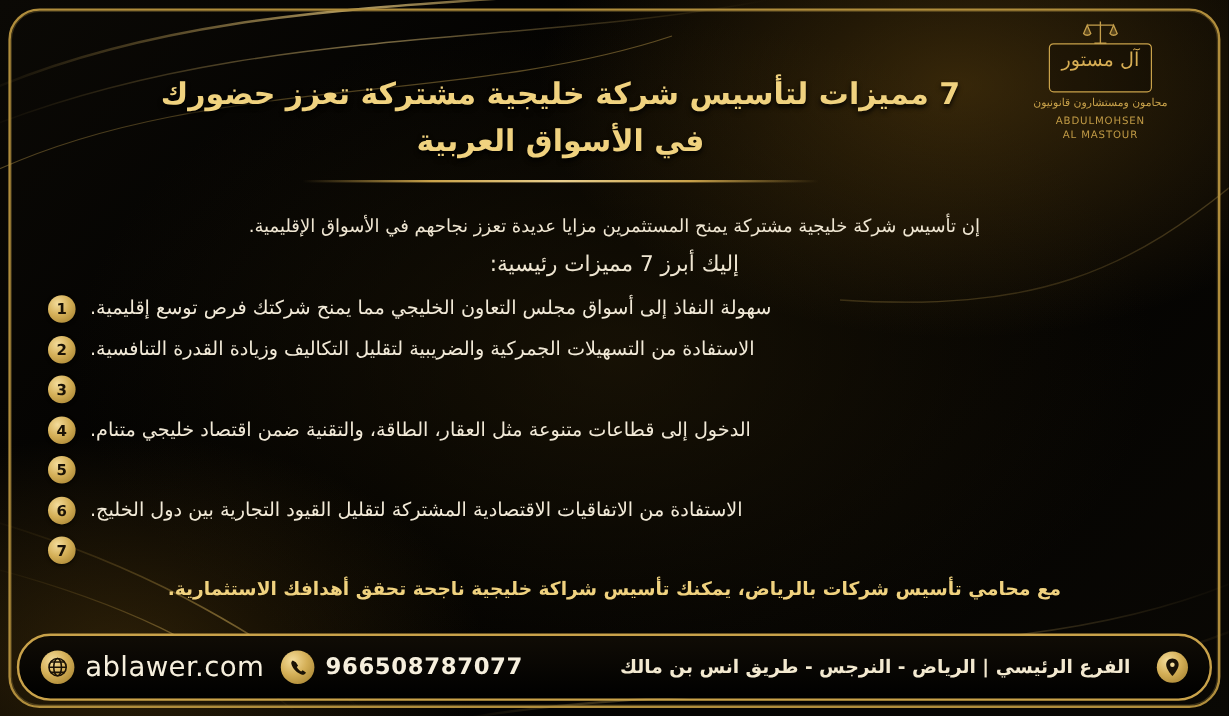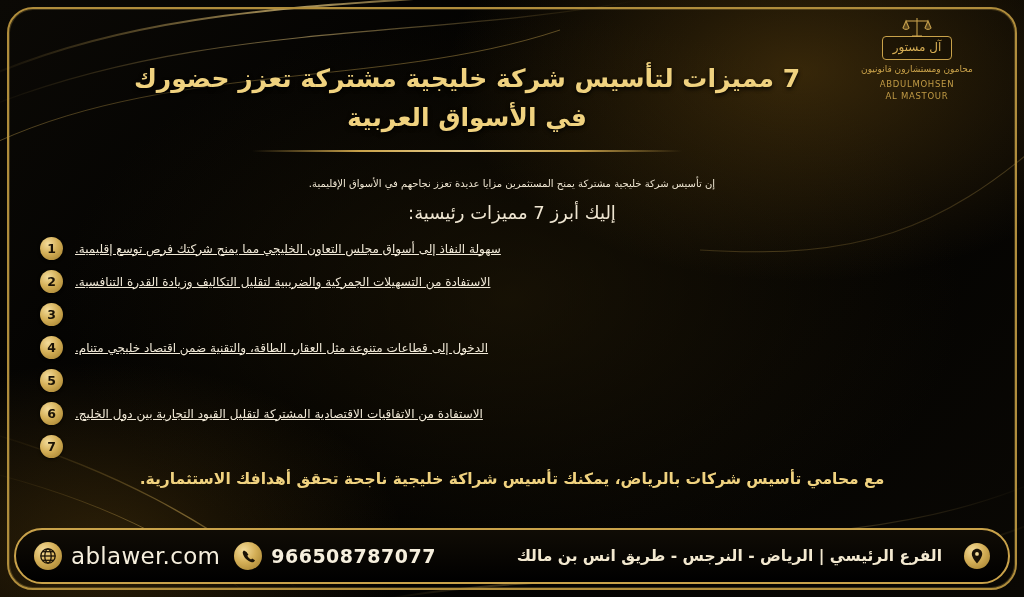--- a/index.html
+++ b/index.html
@@ -38,21 +38,21 @@
     color: #d9b košt;
   }
   .logo-box {
     border: 1.5px solid #c9a24a;
     border-radius: 4px;
     padding: 3px 10px 4px;
     display: inline-block;
     background: rgba(0,0,0,0.25);
   }
   .logo-top {
-    font-size: 12px; color: #d7ae54; letter-spacing: 1px; margin-bottom: 1px;
+    font-size: 16px; color: #d7ae54; letter-spacing: 1px; margin-bottom: 13px;
   }
   .logo-main {
     font-size: 25px; font-weight: bold; color: #e7c978;
     line-height: 1.05; letter-spacing: 0px;
     text-shadow: 0 1px 2px rgba(0,0,0,0.8);
   }
   .logo-sub {
     font-size: 9px; color: #c9a24a; margin-top: 3px; line-height: 1.35;
   }
   .logo-en {
@@ -75,40 +75,40 @@
     margin: 12px auto 0; width: 430px; height: 2px;
     background: linear-gradient(to right, rgba(201,162,74,0) 0%, #c9a24a 25%, #e9cf8e 50%, #c9a24a 75%, rgba(201,162,74,0) 100%);
   }
 
   
   .body-wrap {
     position: absolute; top: 176px; right: 40px; left: 40px;
     color: #efe7d4;
   }
   .lead {
-    font-size: 10px; text-align: center; color: #efe6d2; line-height: 1.6;
+    font-size: 15px; text-align: center; color: #efe6d2; line-height: 1.6;
   }
   .lead2 {
     font-size: 18px; text-align: center; color: #efe6d2; margin-top: 10px;
   }
   .list { margin-top: 14px; }
   .list-item {
     display: flex; align-items: center; justify-content: flex-end;
     gap: 12px; margin-bottom: 10px;
   }
   .num {
     flex: 0 0 auto;
     width: 23px; height: 23px; border-radius: 50%;
     background: radial-gradient(circle at 35% 30%, #f4dc9b 0%, #d4af57 45%, #9d7a2a 100%);
     color: #1a1206; font-size: 12.5px; font-weight: bold;
     display: flex; align-items: center; justify-content: center;
     box-shadow: 0 1px 3px rgba(0,0,0,0.7);
   }
   .item-text {
-    font-size: 12px; color: #f2ead8; line-height: 1.5; text-decoration: underline;
+    font-size: 16px; color: #f2ead8; line-height: 1.5;
   }
   .closing {
     margin-top: 12px; text-align: center;
     font-size: 15.5px; font-weight: bold; color: #f0d27f;
   }
 
   
   .footer {
     position: absolute; left: 14px; right: 14px; bottom: 13px;
     height: 56px;

